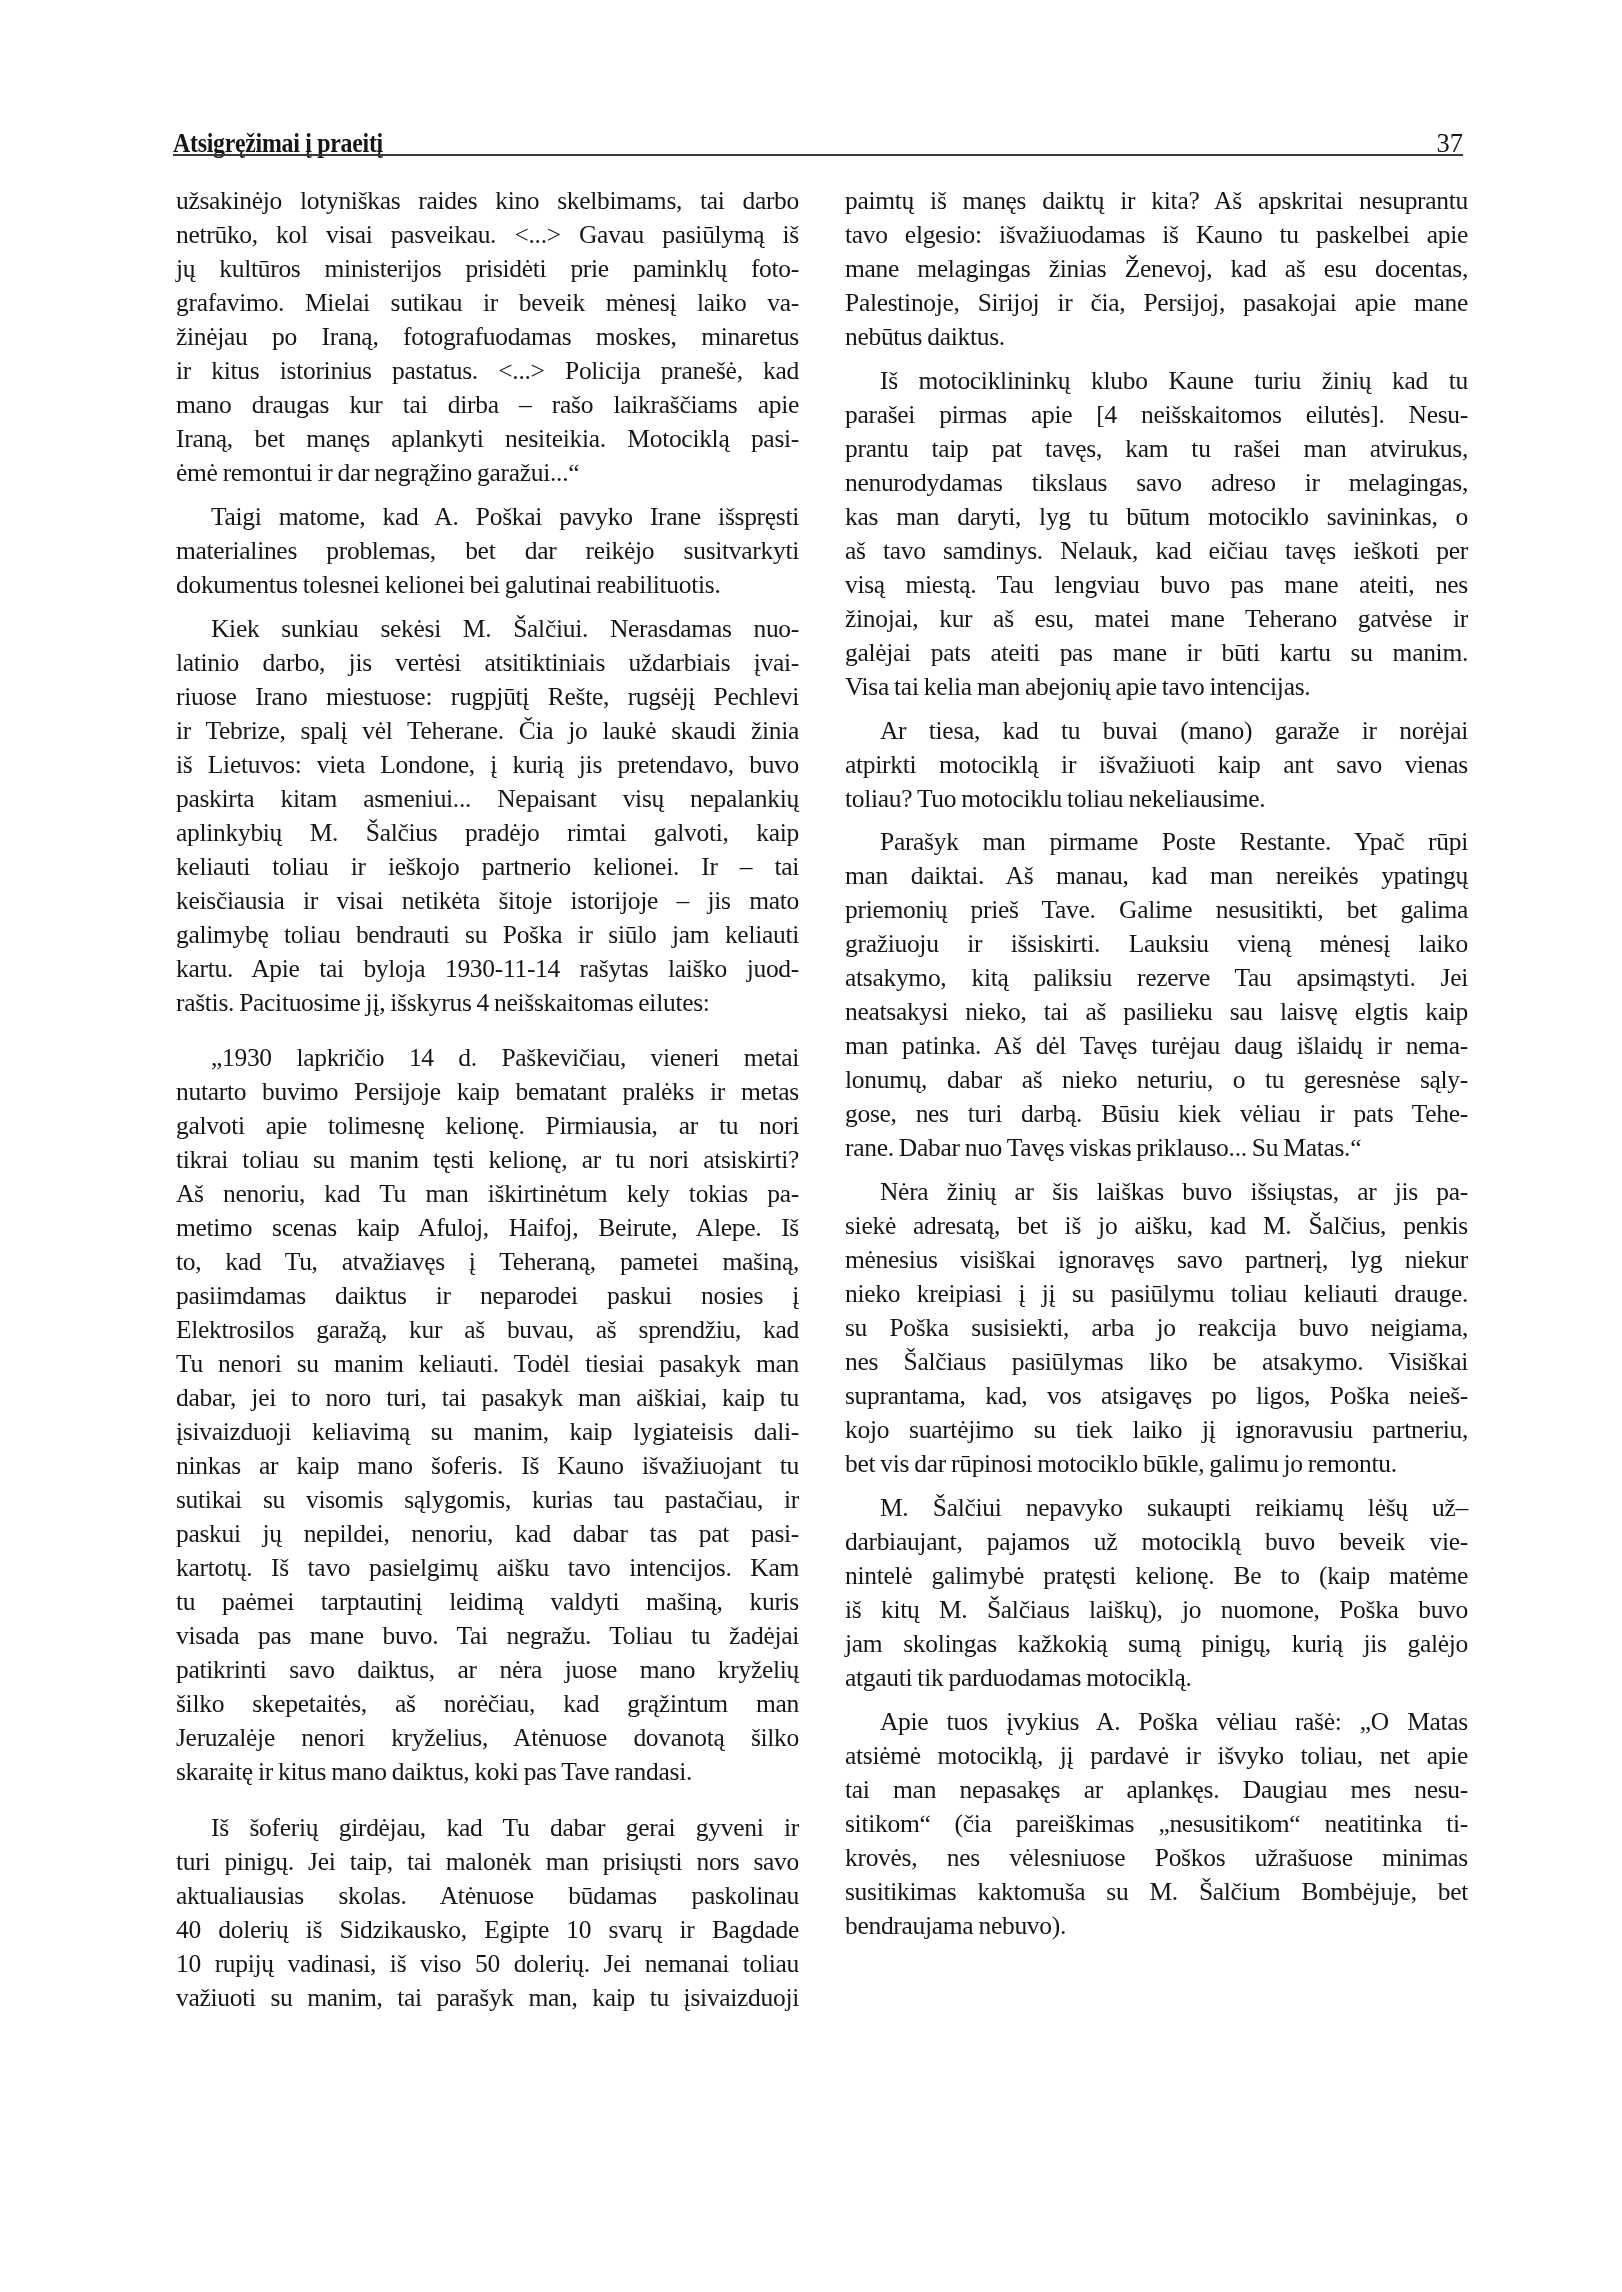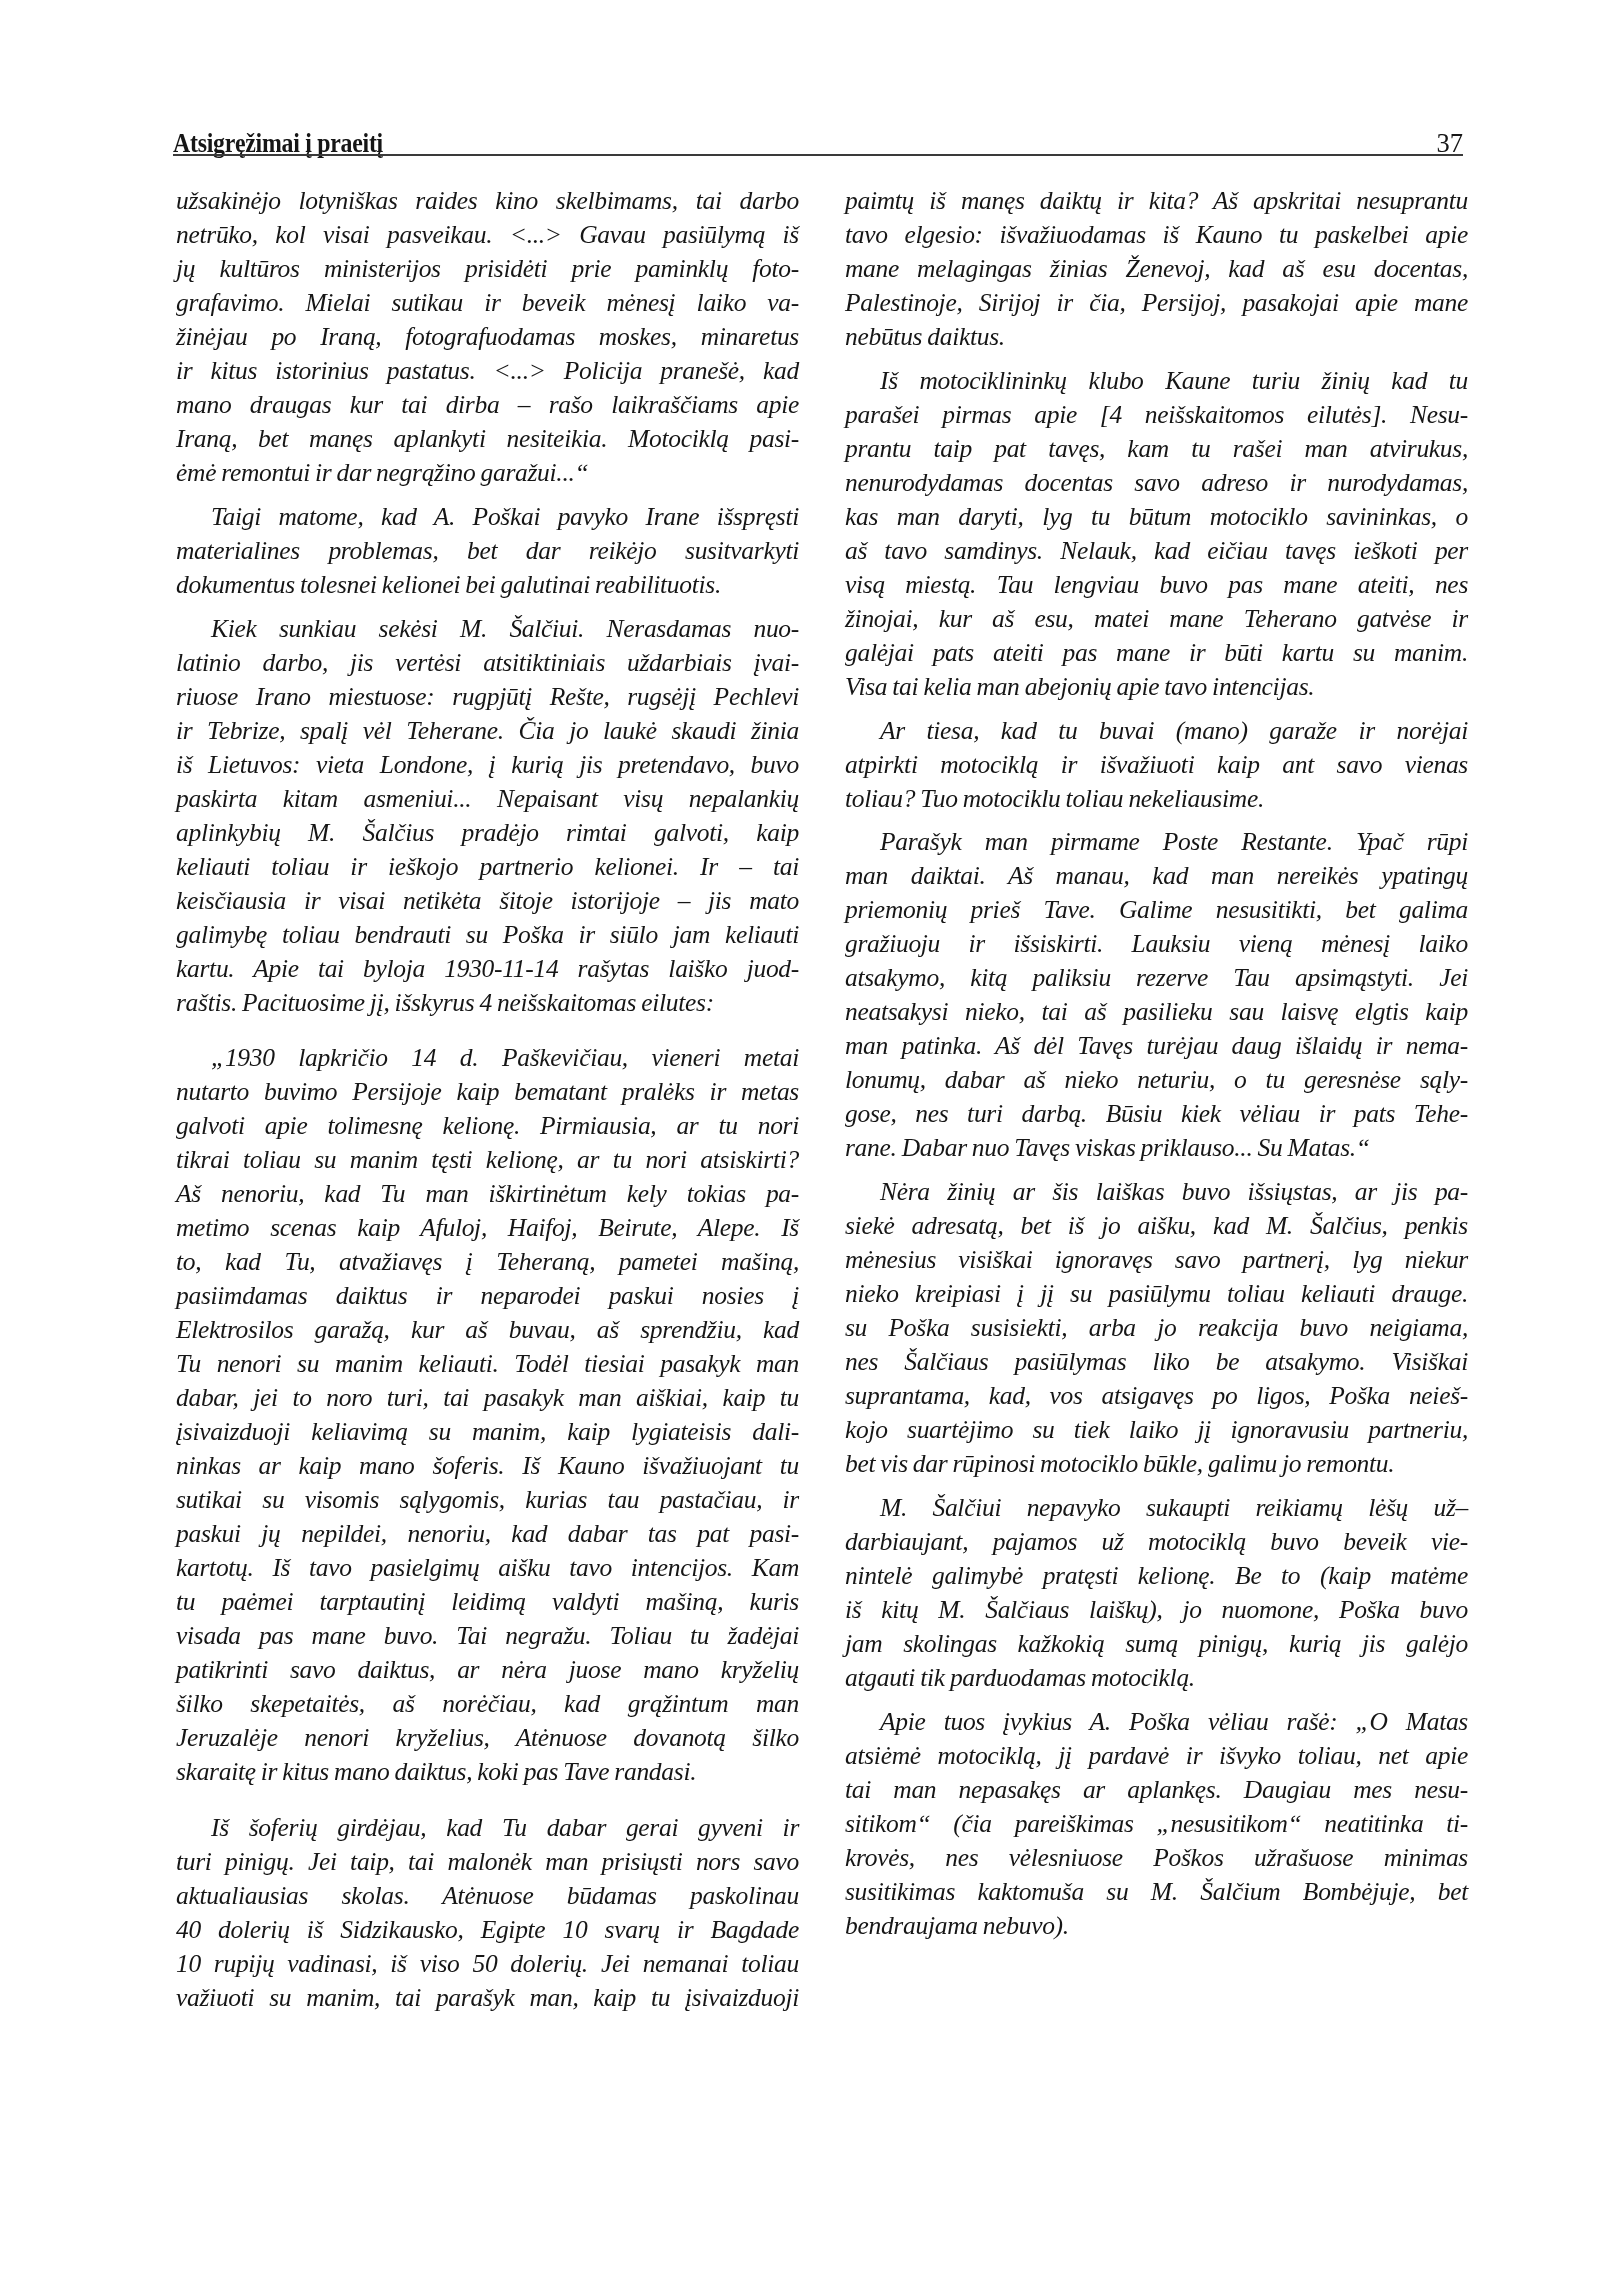--- a/index.html
+++ b/index.html
@@ -7,21 +7,21 @@
          font-family: "Liberation Serif", "DejaVu Serif", serif; color: #161616; }
   .header { position: absolute; left: 173px; top: 128px; width: 1290px; height: 39px; }
   .header-title { position: absolute; left: 0; top: 0; font-weight: bold; font-size: 26.5px;
                   letter-spacing: -0.3px; transform: scaleX(0.9); transform-origin: left top; }
   .header-page { position: absolute; right: 0; top: 0; font-weight: normal; font-size: 26.5px; }
   .header-rule { position: absolute; left: 173px; top: 154px; width: 1290px; height: 2px;
                  background: #3a3a3a; }
   .column { position: absolute; top: 184px; width: 623px; }
   .col-left { left: 176px; }
   .col-right { left: 845px; }
-  .para { margin: 0; font-style: italic; }
+  .para { margin: 0; }
   .line { display: block; height: 34px; line-height: 34px; font-size: 25.5px;
           text-align: justify; text-align-last: justify; white-space: nowrap;
           letter-spacing: -0.3px; word-spacing: -1px; overflow: visible; }
   .line.last { text-align-last: left; }
   .line.indent { padding-left: 35px; }
   .gap { height: 9.8px; }
   .gap-lg { height: 21.6px; }
 </style>
 </head>
 <body>
@@ -106,21 +106,21 @@
       <span class="line">tavo elgesio: išvažiuodamas iš Kauno tu paskelbei apie</span>
       <span class="line">mane melagingas žinias Ženevoj, kad aš esu docentas,</span>
       <span class="line">Palestinoje, Sirijoj ir čia, Persijoj, pasakojai apie mane</span>
       <span class="line last">nebūtus daiktus.</span>
     </div>
     <div class="gap"></div>
     <div class="para">
       <span class="line indent">Iš motociklininkų klubo Kaune turiu žinių kad tu</span>
       <span class="line">parašei pirmas apie [4 neišskaitomos eilutės]. Nesu-</span>
       <span class="line">prantu taip pat tavęs, kam tu rašei man atvirukus,</span>
-      <span class="line">nenurodydamas docentas savo adreso ir nurodydamas,</span>
+      <span class="line">nenurodydamas tikslaus savo adreso ir melagingas,</span>
       <span class="line">kas man daryti, lyg tu būtum motociklo savininkas, o</span>
       <span class="line">aš tavo samdinys. Nelauk, kad eičiau tavęs ieškoti per</span>
       <span class="line">visą miestą. Tau lengviau buvo pas mane ateiti, nes</span>
       <span class="line">žinojai, kur aš esu, matei mane Teherano gatvėse ir</span>
       <span class="line">galėjai pats ateiti pas mane ir būti kartu su manim.</span>
       <span class="line last">Visa tai kelia man abejonių apie tavo intencijas.</span>
     </div>
     <div class="gap"></div>
     <div class="para">
       <span class="line indent">Ar tiesa, kad tu buvai (mano) garaže ir norėjai</span>

